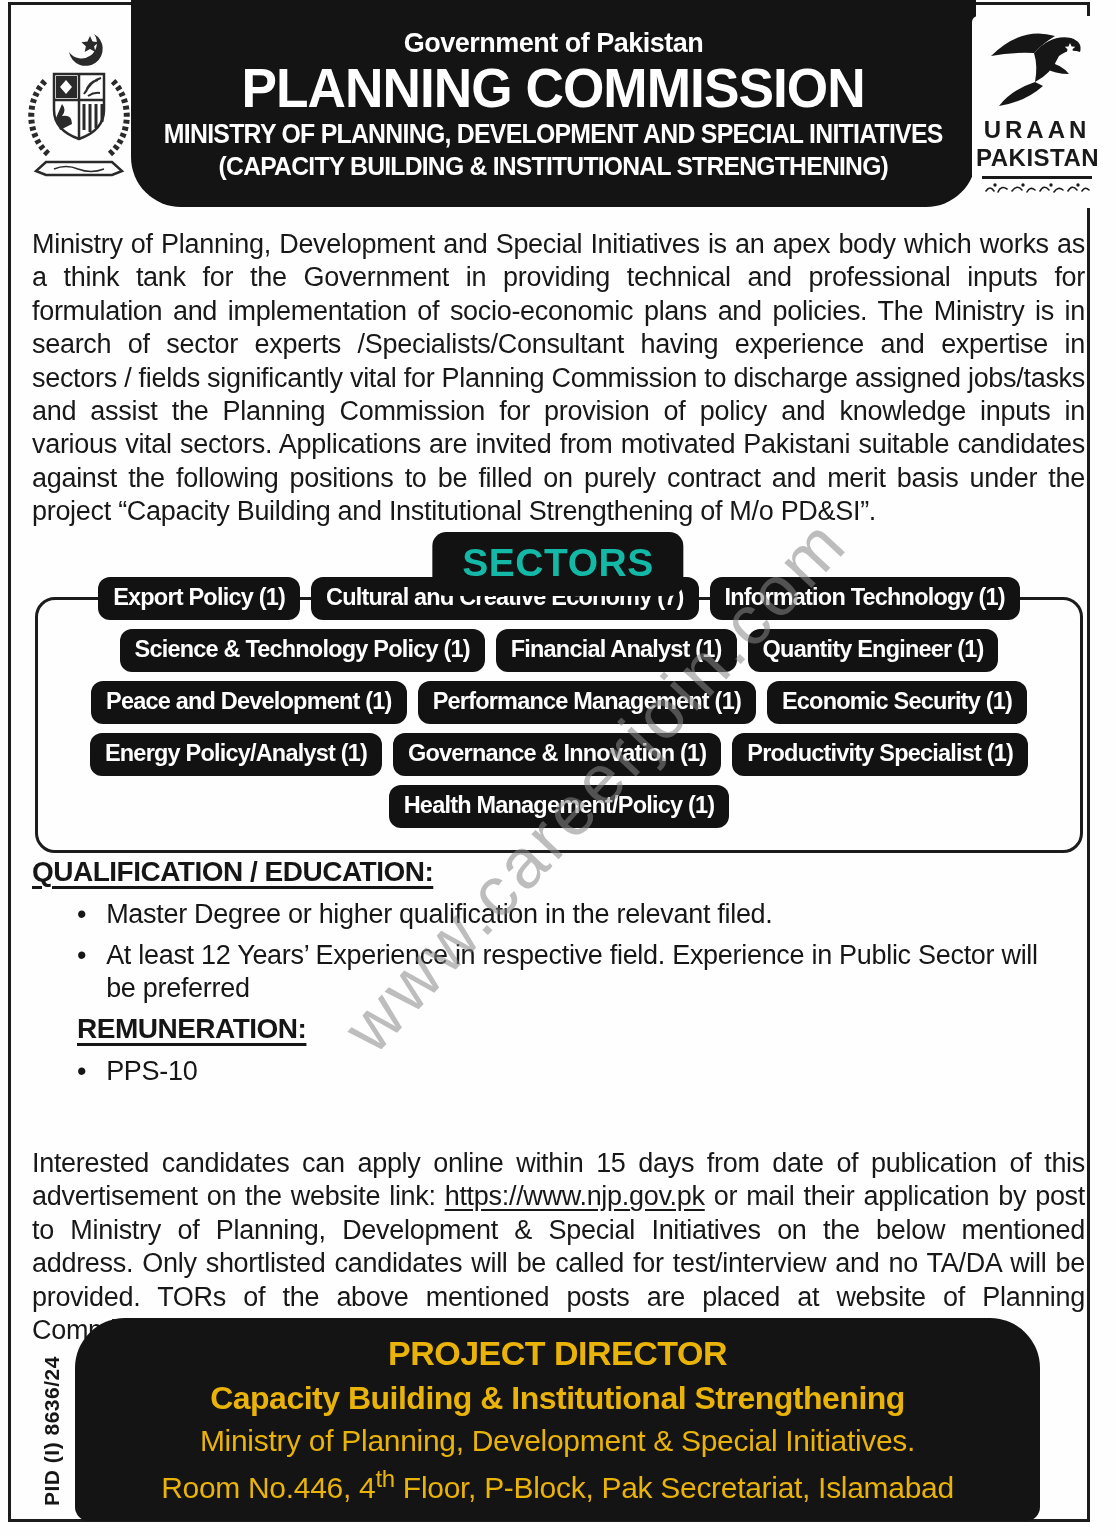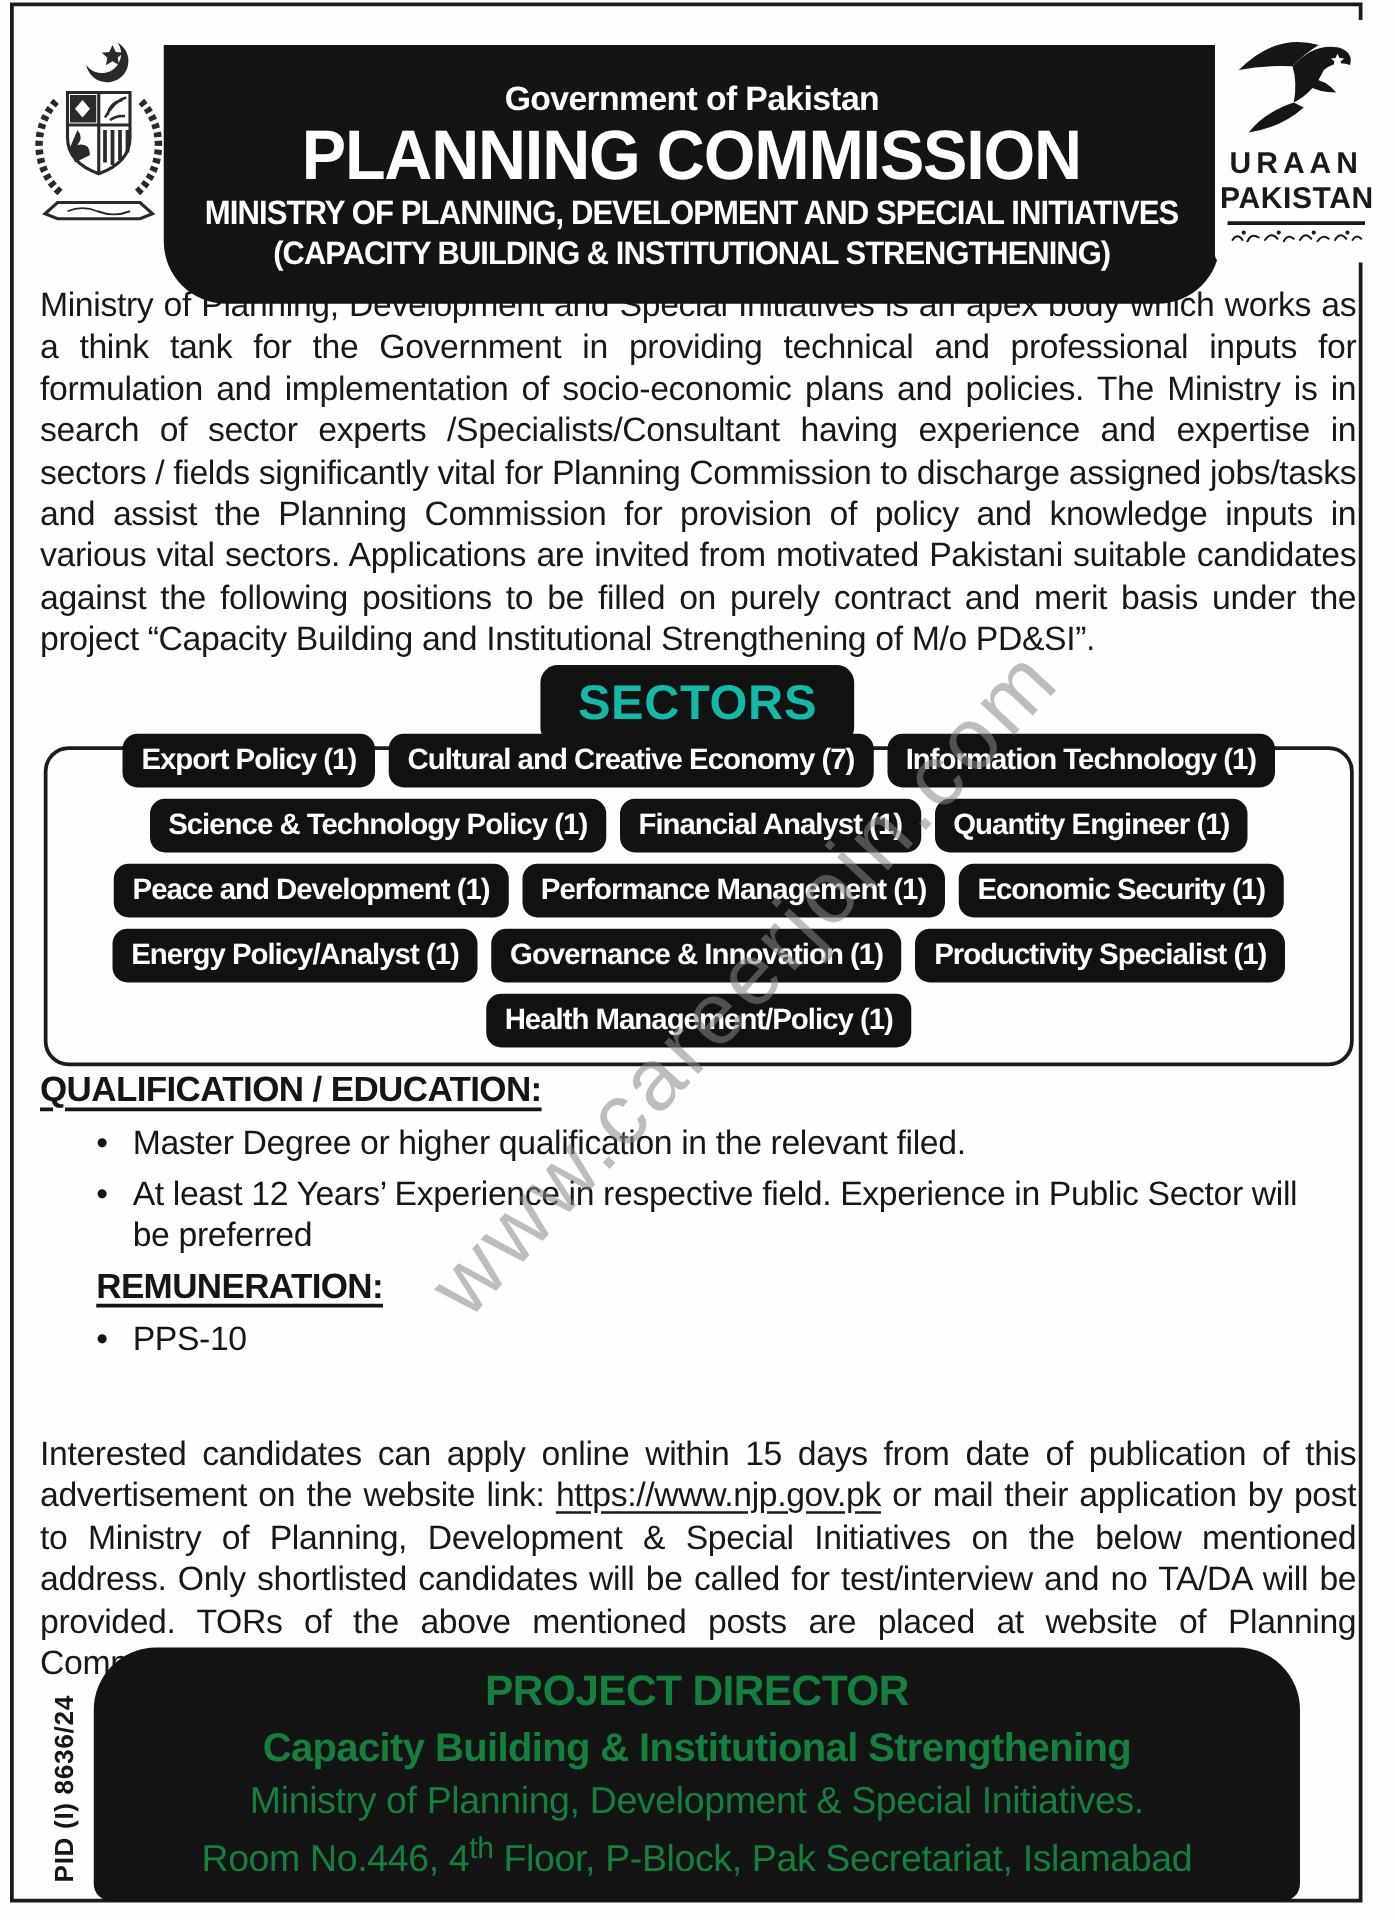--- a/index.html
+++ b/index.html
@@ -13,21 +13,21 @@
   .page-frame {
     position:absolute; left:8px; top:2px; right:26px; bottom:14px;
     border:3px solid #1c1c1c; z-index:0;
   }
 
   
   .header-black {
     position:absolute; left:131px; top:0; width:845px; height:207px;
     background:#141414; border-radius:0 0 50px 50px; z-index:1;
     display:flex; flex-direction:column; justify-content:center; align-items:center;
-    color:#fff; text-align:center; padding-top:4px;margin-top:36px;
+    color:#fff; text-align:center; padding-top:4px;
   }
   .h-gov   { font-size:27px; font-weight:bold; letter-spacing:-0.5px; }
   .h-title { font-size:56px; font-weight:bold; letter-spacing:-1px; transform:scaleX(0.95); line-height:1.05; }
   .h-min   { font-size:27px; font-weight:bold; letter-spacing:-0.8px; transform:scaleX(0.92); white-space:nowrap; line-height:1.2; }
   .h-cap   { font-size:26px; font-weight:bold; letter-spacing:-0.8px; transform:scaleX(0.95); line-height:1.25; }
 
   .emblem-box { position:absolute; left:18px; top:22px; width:122px; height:172px; z-index:2; }
 
   .uraan-box {
     position:absolute; left:972px; top:16px; width:130px; z-index:2;
@@ -49,21 +49,21 @@
 
   
   .sectors-title {
     position:absolute; top:532px; left:50%; transform:translateX(-50%);
     background:#121212; color:#14b8a6; font-size:39px; font-weight:bold;
     letter-spacing:0.5px; padding:9px 30px 11px; border-radius:14px; z-index:3;
   }
   .sectors-panel {
     position:absolute; left:35px; top:597px; width:1048px; height:256px;
     border:3px solid #1c1c1c; border-radius:20px; z-index:1;
-    display:flex; flex-direction:column; justify-content:flex-end; padding-bottom:12px;
+    display:flex; flex-direction:column; justify-content:flex-end; padding-bottom:22px;
   }
   .chip-row { display:flex; justify-content:center; gap:11px; margin-top:9px; }
   .chip {
     background:#121212; color:#fff; font-weight:bold; font-size:23.5px;
     letter-spacing:-0.8px; padding:7px 15px 9px; border-radius:12px; white-space:nowrap;
   }
 
   
   .qual-block { position:absolute; left:32px; top:856px; width:1053px; }
   .sec-h {
@@ -74,21 +74,21 @@
   .sec-h.indented { margin-left:45px; }
   .bullet-line { display:flex; margin-left:45px; margin-bottom:8px; font-size:27px; letter-spacing:-0.3px; line-height:33px; }
   .bullet-line::before { content:"•"; margin-right:20px; font-size:27px; }
   .bullet-text { max-width:960px; }
 
   
   .footer-box {
     position:absolute; left:75px; top:1318px; width:965px; height:203px;
     background:#141414; border-radius:50px 50px 14px 14px; z-index:1;
     display:flex; flex-direction:column; justify-content:center; align-items:center;
-    color:#15803d; text-align:center; gap:7px;
+    color:#eab308; text-align:center; gap:7px;
   }
   .f1 { font-size:34px; font-weight:bold; letter-spacing:-0.5px; }
   .f2 { font-size:32px; font-weight:bold; letter-spacing:-0.5px;text-align:center; }
   .f3, .f4 { font-size:30px; letter-spacing:-0.3px; }
   .f4 sup { font-size:24px; }
 
   .pid-vertical {
     position:absolute; left:40px; top:1506px;
     transform:rotate(-90deg); transform-origin:0 0;
     font-size:21px; font-weight:bold; letter-spacing:0.5px; white-space:nowrap; color:#161616;

